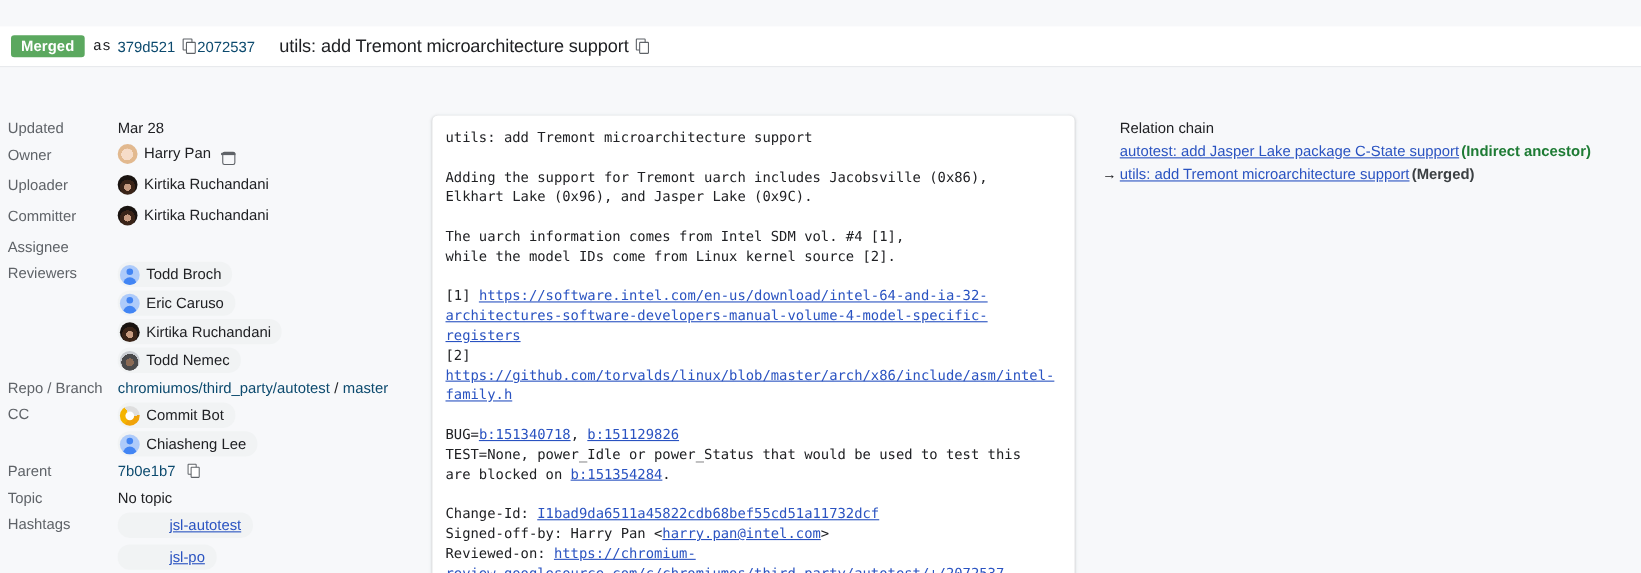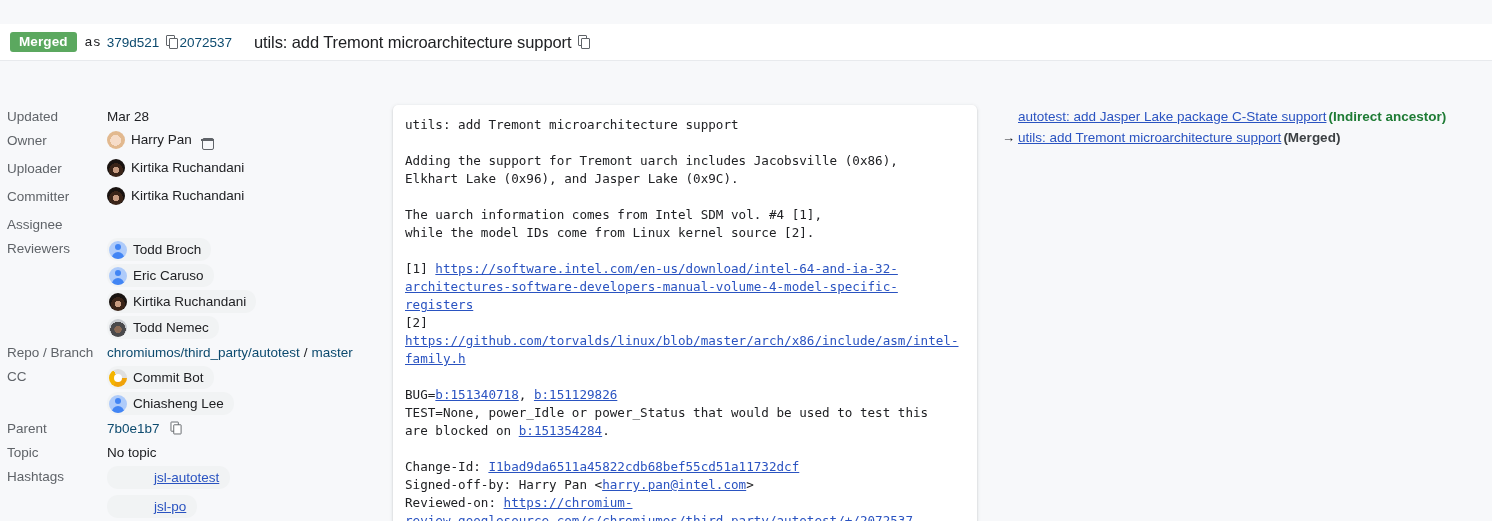--- a/index.html
+++ b/index.html
@@ -431,20 +431,21 @@
 
 Change-Id: <a href="#">I1bad9da6511a45822cdb68bef55cd51a11732dcf</a>
 Signed-off-by: Harry Pan &lt;<a href="#">harry.pan@intel.com</a>&gt;
 Reviewed-on: <a href="#">https://chromium-review.googlesource.com/c/chromiumos/third_party/autotest/+/2072537</a>
 Commit-Queue: Kirtika Ruchandani &lt;<a href="#">kirtika@chromium.org</a>&gt;
 Tested-by: Kirtika Ruchandani &lt;&gt;
 Reviewed-by: Kirtika Ruchandani &lt;&gt;</div>
     </div>
 
     <div class="relation">
+      <div class="rel-title">Relation chain</div>
       <div class="rel-item">
         <span class="rel-arrow"></span>
         <a>autotest: add Jasper Lake package C-State support</a>
         <span class="rel-state ancestor">(Indirect ancestor)</span>
       </div>
       <div class="rel-item">
         <span class="rel-arrow">→</span>
         <a>utils: add Tremont microarchitecture support</a>
         <span class="rel-state merged">(Merged)</span>
       </div>

